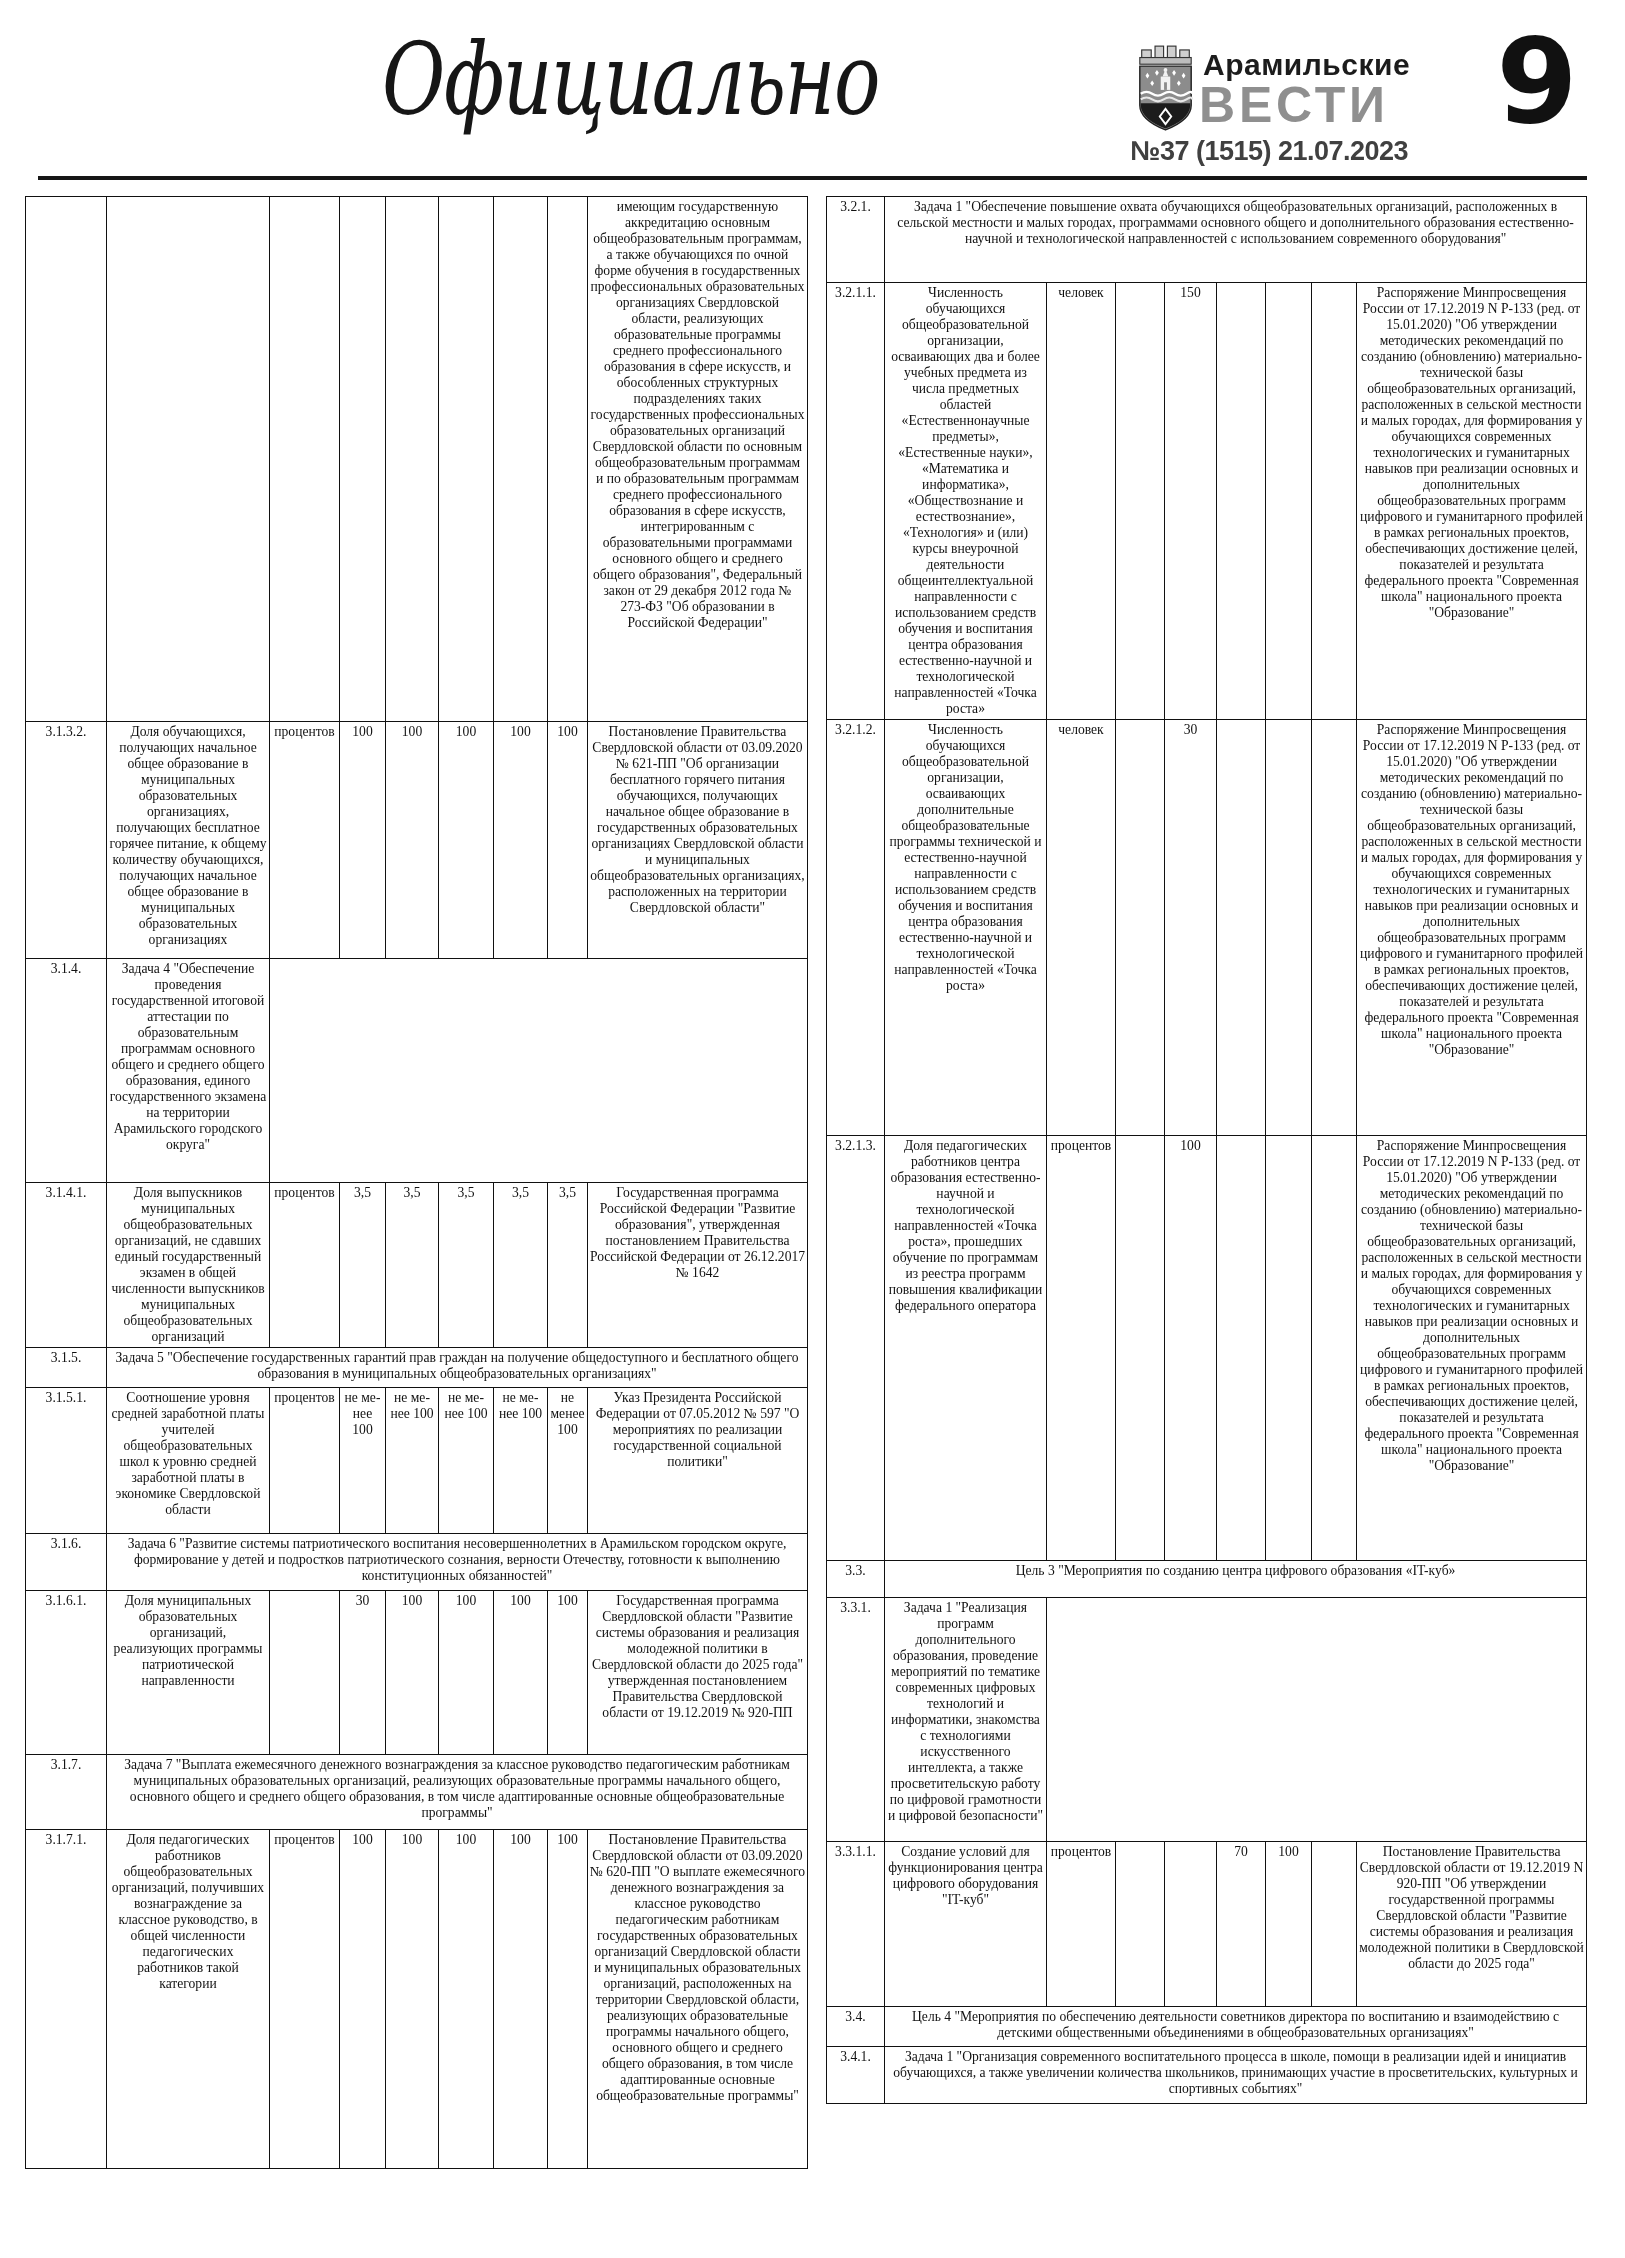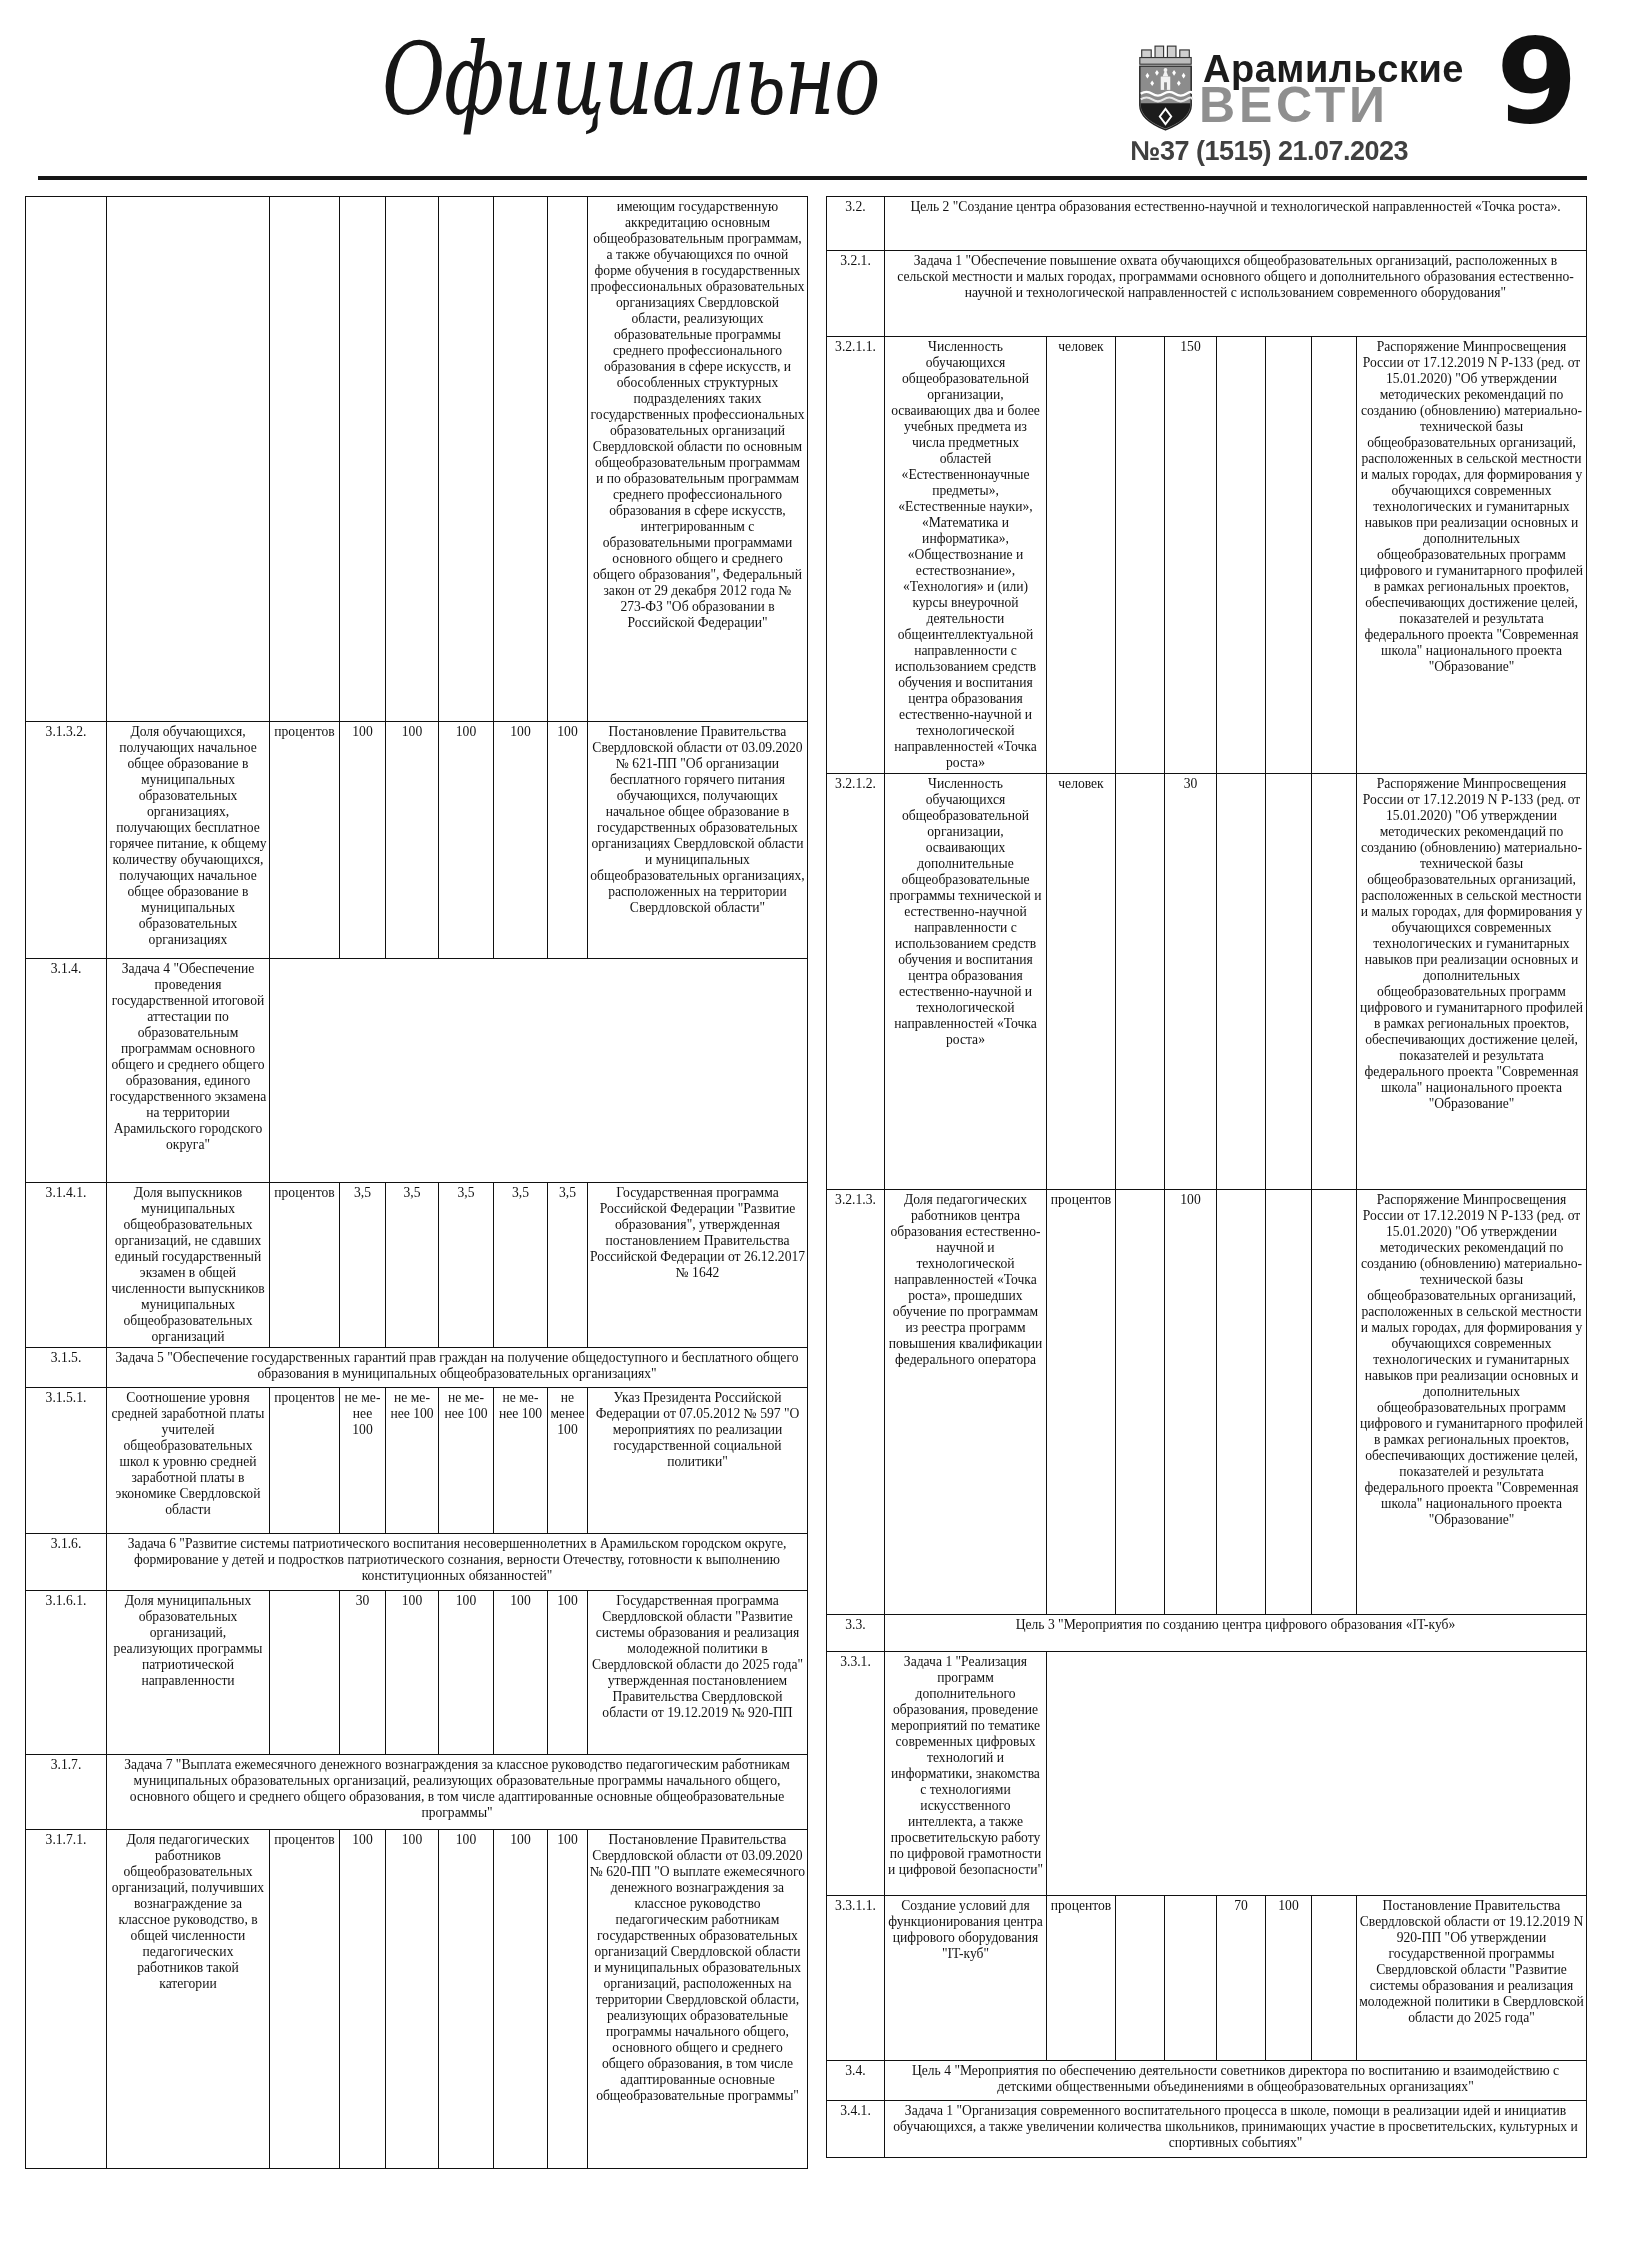--- a/index.html
+++ b/index.html
@@ -7,21 +7,21 @@
         font-family:"Liberation Serif","DejaVu Serif",serif;color:#111;}
   
   #masthead{position:absolute;left:143px;top:7.6px;width:975px;height:153px;text-align:center;}
   #masthead .mtxt{display:inline-block;font-family:"DejaVu Serif",serif;font-style:italic;
         font-weight:500;font-size:99px;line-height:143px;transform:scaleX(.78);transform-origin:center;
         letter-spacing:-1.9px;color:#161616;white-space:nowrap;}
   #rule{position:absolute;left:38px;top:176px;width:1549px;height:3.8px;background:#161616;}
   #logo{position:absolute;left:1136px;top:42px;width:315px;height:134px;}
   #coat{position:absolute;left:0;top:1.9px;}
   #paper-top{position:absolute;left:67px;top:5.7px;font-family:"Liberation Sans","DejaVu Sans",sans-serif;
-        font-weight:bold;font-size:38px;color:#1c1c1c;letter-spacing:0.5px;text-align:right;}
+        font-weight:bold;font-size:30px;color:#1c1c1c;letter-spacing:0.5px;text-align:right;}
   #paper-bottom{position:absolute;left:63px;top:34px;font-family:"Liberation Sans","DejaVu Sans",sans-serif;
         font-weight:bold;font-size:50px;color:#8f8f8f;letter-spacing:3.8px;}
   #issue{position:absolute;left:-5.7px;top:94px;font-family:"Liberation Sans","DejaVu Sans",sans-serif;
         font-weight:bold;font-size:27px;color:#404040;letter-spacing:-0.5px;white-space:nowrap;}
   #pagenum{position:absolute;left:1470px;top:9.6px;width:134px;text-align:center;
         font-family:"DejaVu Sans",sans-serif;font-weight:bold;font-size:117px;line-height:143px;color:#111;}
   
   table.prog{border-collapse:collapse;table-layout:fixed;position:absolute;background:#fff;}
   table.prog td{border:1.5px solid #111;vertical-align:top;text-align:center;
         font-size:13.6px;line-height:16px;padding:1.9px 1.9px;overflow:hidden;
@@ -186,24 +186,20 @@
         <col style="width: 162px;">
         <col style="width: 69px;">
         <col style="width: 49px;">
         <col style="width: 52px;">
         <col style="width: 49px;">
         <col style="width: 46px;">
         <col style="width: 45px;">
         <col style="width: 230px;">
       </colgroup>
       <tbody>
-        <tr style="height: 54px;">
-          <td class="numcell">3.2.</td>
-          <td colspan="8">Цель 2 "Создание центра образования естественно-научной и технологической направленностей «Точка роста».</td>
-        </tr>
         <tr style="height: 86px;">
           <td class="numcell">3.2.1.</td>
           <td colspan="8">Задача 1 "Обеспечение повышение охвата обучающихся общеобразовательных организаций, расположенных в сельской местности и малых городах, программами основного общего и дополнительного образования естественно-научной и технологической направленностей с использованием современного оборудования"</td>
         </tr>
         <tr style="height: 412px;">
           <td class="numcell">3.2.1.1.</td>
           <td>Численность обучающихся общеобразовательной организации, осваивающих два и более учебных предмета из числа предметных областей «Естественнонаучные предметы», «Естественные науки», «Математика и информатика», «Обществознание и естествознание», «Технология» и (или) курсы внеурочной деятельности общеинтеллектуальной направленности с использованием средств обучения и воспитания центра образования естественно-научной и технологической направленностей «Точка роста»</td>
           <td>человек</td>
           <td></td>
           <td>150</td>

